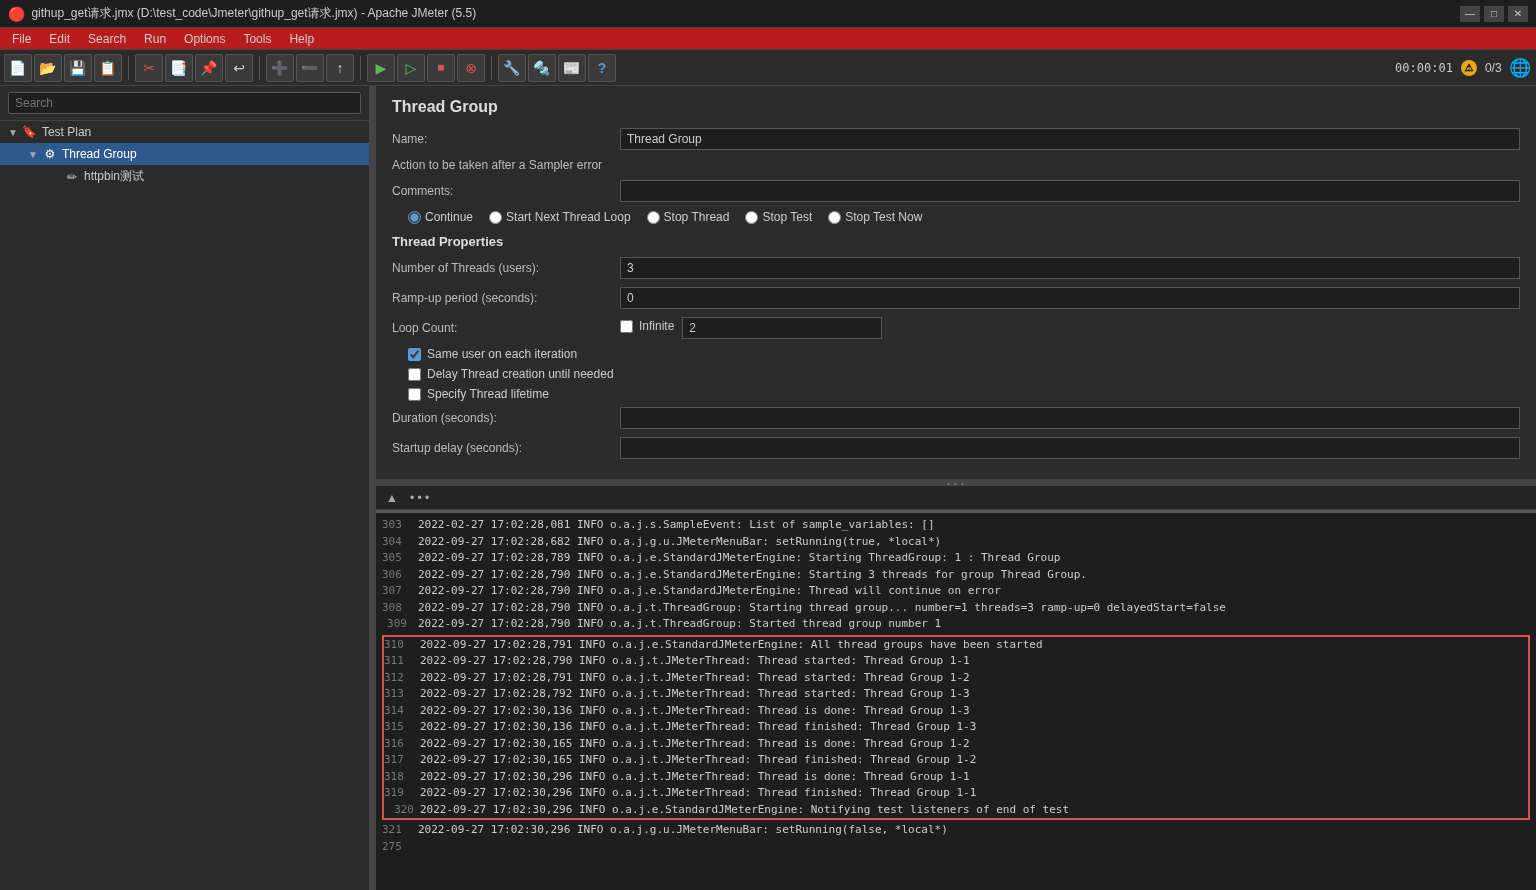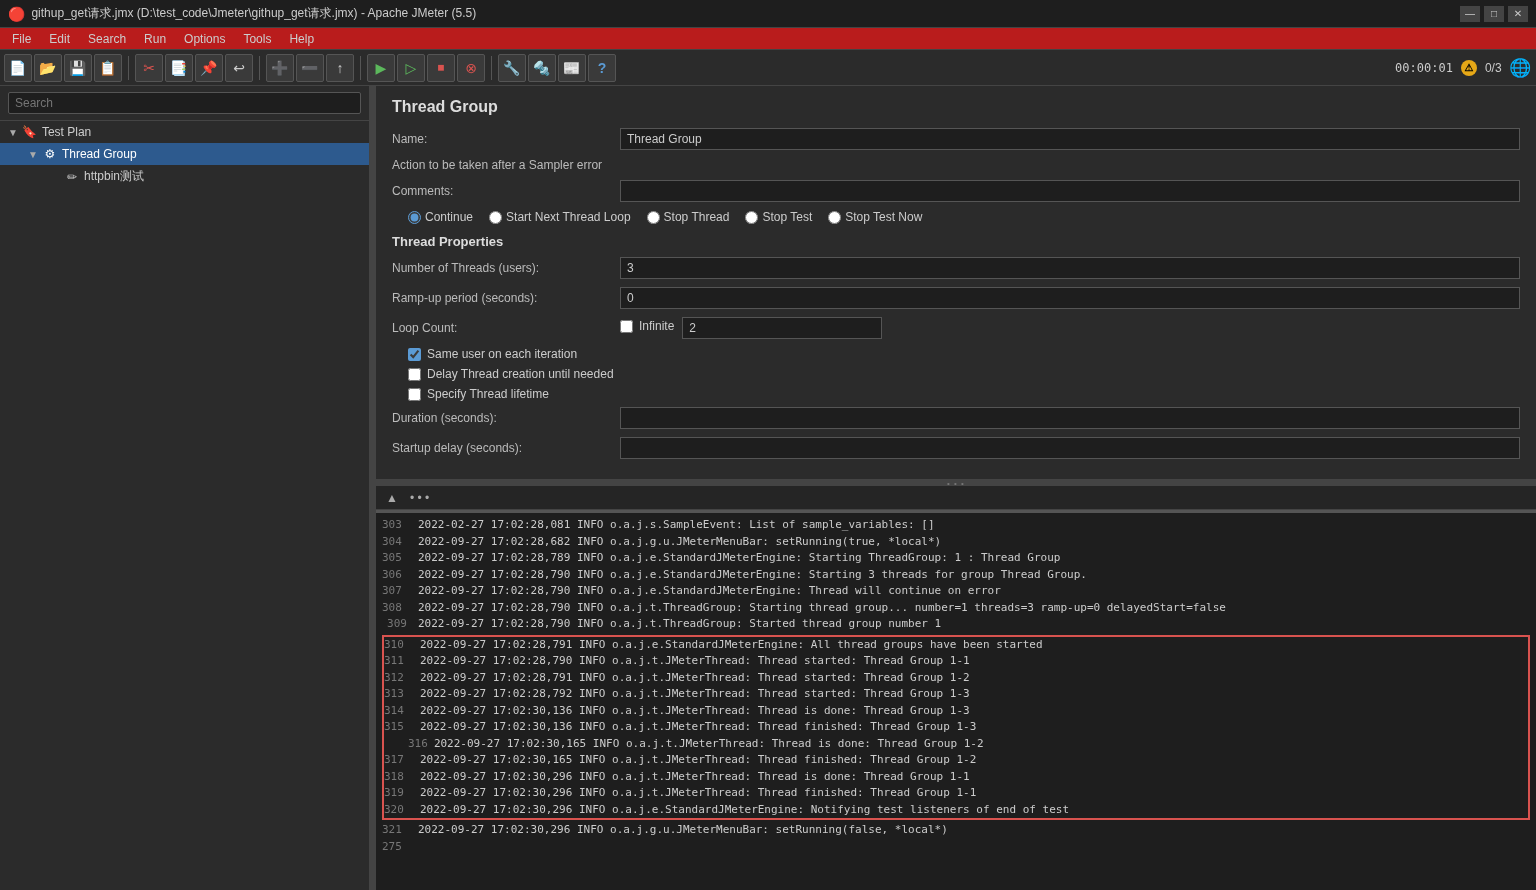--- a/index.html
+++ b/index.html
@@ -528,23 +528,23 @@
         <div class="log-line"><span style="color: rgb(119, 119, 119); min-width: 30px; display: inline-block; margin-right: 6px;">307</span><span>2022-09-27 17:02:28,790 INFO o.a.j.e.StandardJMeterEngine: Thread will continue on error</span></div>
         <div class="log-line"><span style="color: rgb(119, 119, 119); min-width: 30px; display: inline-block; margin-right: 6px;">308</span><span>2022-09-27 17:02:28,790 INFO o.a.j.t.ThreadGroup: Starting thread group... number=1 threads=3 ramp-up=0 delayedStart=false</span></div>
         <div class="log-line"><span style="color: rgb(119, 119, 119); min-width: 30px; display: inline-block; margin-right: 6px; text-align: center;">309</span><span>2022-09-27 17:02:28,790 INFO o.a.j.t.ThreadGroup: Started thread group number 1</span></div>
         <div class="log-highlight-box">
           <div class="log-line"><span style="color: rgb(119, 119, 119); min-width: 30px; display: inline-block; margin-right: 6px;">310</span><span>2022-09-27 17:02:28,791 INFO o.a.j.e.StandardJMeterEngine: All thread groups have been started</span></div>
           <div class="log-line"><span style="color: rgb(119, 119, 119); min-width: 30px; display: inline-block; margin-right: 6px;">311</span><span>2022-09-27 17:02:28,790 INFO o.a.j.t.JMeterThread: Thread started: Thread Group 1-1</span></div>
           <div class="log-line"><span style="color: rgb(119, 119, 119); min-width: 30px; display: inline-block; margin-right: 6px;">312</span><span>2022-09-27 17:02:28,791 INFO o.a.j.t.JMeterThread: Thread started: Thread Group 1-2</span></div>
           <div class="log-line"><span style="color: rgb(119, 119, 119); min-width: 30px; display: inline-block; margin-right: 6px;">313</span><span>2022-09-27 17:02:28,792 INFO o.a.j.t.JMeterThread: Thread started: Thread Group 1-3</span></div>
           <div class="log-line"><span style="color: rgb(119, 119, 119); min-width: 30px; display: inline-block; margin-right: 6px;">314</span><span>2022-09-27 17:02:30,136 INFO o.a.j.t.JMeterThread: Thread is done: Thread Group 1-3</span></div>
           <div class="log-line"><span style="color: rgb(119, 119, 119); min-width: 30px; display: inline-block; margin-right: 6px;">315</span><span>2022-09-27 17:02:30,136 INFO o.a.j.t.JMeterThread: Thread finished: Thread Group 1-3</span></div>
-          <div class="log-line"><span style="color: rgb(119, 119, 119); min-width: 30px; display: inline-block; margin-right: 6px; padding-left: 24px;">316</span><span>2022-09-27 17:02:30,165 INFO o.a.j.t.JMeterThread: Thread is done: Thread Group 1-2</span></div>
+          <div class="log-line"><span style="color: rgb(119, 119, 119); min-width: 30px; display: inline-block; margin-right: 6px;">316</span><span>2022-09-27 17:02:30,165 INFO o.a.j.t.JMeterThread: Thread is done: Thread Group 1-2</span></div>
           <div class="log-line"><span style="color: rgb(119, 119, 119); min-width: 30px; display: inline-block; margin-right: 6px;">317</span><span>2022-09-27 17:02:30,165 INFO o.a.j.t.JMeterThread: Thread finished: Thread Group 1-2</span></div>
           <div class="log-line"><span style="color: rgb(119, 119, 119); min-width: 30px; display: inline-block; margin-right: 6px;">318</span><span>2022-09-27 17:02:30,296 INFO o.a.j.t.JMeterThread: Thread is done: Thread Group 1-1</span></div>
           <div class="log-line"><span style="color: rgb(119, 119, 119); min-width: 30px; display: inline-block; margin-right: 6px;">319</span><span>2022-09-27 17:02:30,296 INFO o.a.j.t.JMeterThread: Thread finished: Thread Group 1-1</span></div>
-          <div class="log-line"><span style="color: rgb(119, 119, 119); min-width: 30px; display: inline-block; margin-right: 6px;">320</span><span>2022-09-27 17:02:30,296 INFO o.a.j.e.StandardJMeterEngine: Notifying test listeners of end of test</span></div>
+          <div class="log-line"><span style="color: rgb(119, 119, 119); min-width: 30px; display: inline-block; margin-right: 6px; text-align: right;">320</span><span>2022-09-27 17:02:30,296 INFO o.a.j.e.StandardJMeterEngine: Notifying test listeners of end of test</span></div>
         </div>
         <div class="log-line"><span style="color: rgb(119, 119, 119); min-width: 30px; display: inline-block; margin-right: 6px;">321</span><span>2022-09-27 17:02:30,296 INFO o.a.j.g.u.JMeterMenuBar: setRunning(false, *local*)</span></div>
         <div class="log-line"><span style="color: rgb(119, 119, 119); min-width: 30px; display: inline-block; margin-right: 6px;">275</span><span></span></div>
       </div>
   </div>
 </div>
 
 </body></html>

